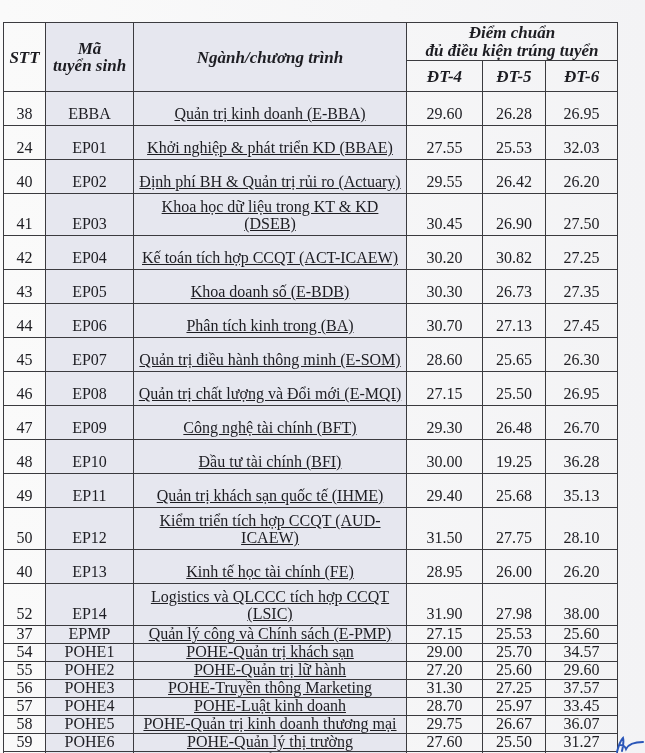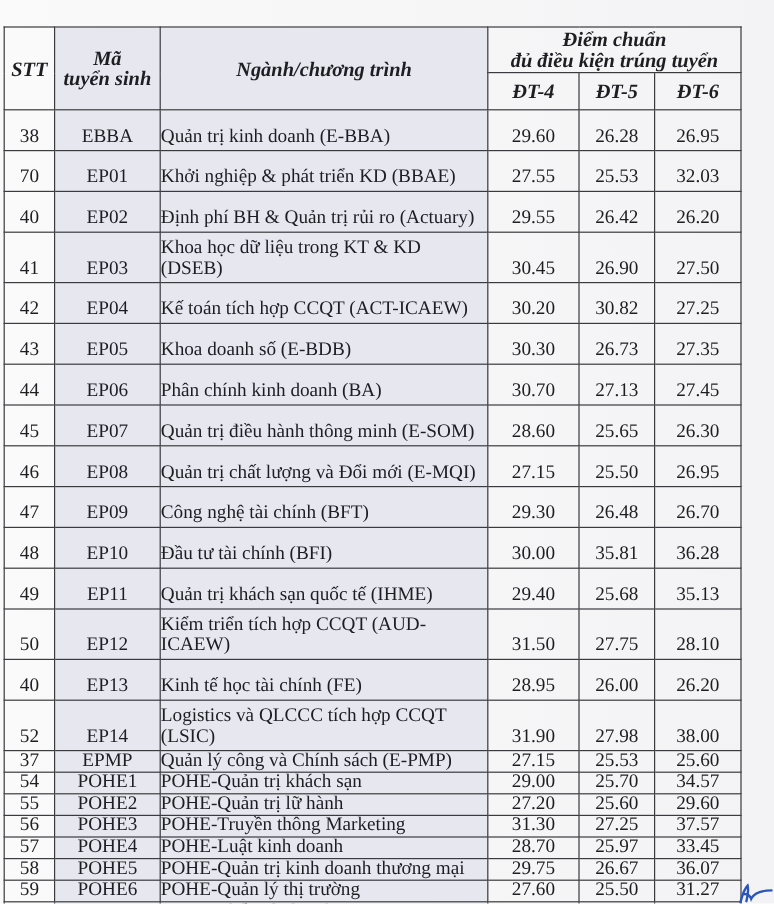--- a/index.html
+++ b/index.html
@@ -46,21 +46,21 @@
     col.c-stt { width: 42px; }
     col.c-code { width: 88px; }
     col.c-name { width: 273px; }
     col.c-d4 { width: 76px; }
     col.c-d5 { width: 63px; }
     col.c-d6 { width: 72px; }
 
     .shade { background: #e6e7ef; }
     th.h-name { text-align: left; padding-left: 6px; margin-top: 32px; }
     td.stt, td.code, td.num { text-align: center; }
-    td.name { text-align: left; padding-left: 6px; }
+    td.name { text-align: center; padding-left: 6px; text-decoration: underline; }
     td { padding-bottom: 3px !important; }
 
     tr.h-top th { height: 34px; }
     tr.h-sub th { height: 30px; }
     tr.h-top th.h-group { line-height: 18px; padding-top: 1px; }
 
     tr.r-tall td { height: 30px; }
     tr.r-two td { height: 38px; }
     tr.r-short td { height: 15px; padding-bottom: 1px !important; line-height: 16px; }
     td.name .wrap { display: block; }
@@ -109,21 +109,21 @@
 
       <tr class="r-tall">
         <td class="stt">38</td>
         <td class="code shade">EBBA</td>
         <td class="name shade">Quản trị kinh doanh (E-BBA)</td>
         <td class="num">29.60</td>
         <td class="num">26.28</td>
         <td class="num">26.95</td>
       </tr>
       <tr class="r-tall">
-        <td class="stt">70</td>
+        <td class="stt">24</td>
         <td class="code shade">EP01</td>
         <td class="name shade">Khởi nghiệp &amp; phát triển KD (BBAE)</td>
         <td class="num">27.55</td>
         <td class="num">25.53</td>
         <td class="num">32.03</td>
       </tr>
       <tr class="r-tall">
         <td class="stt">40</td>
         <td class="code shade">EP02</td>
         <td class="name shade">Định phí BH &amp; Quản trị rủi ro (Actuary)</td>
@@ -154,21 +154,21 @@
         <td class="stt">43</td>
         <td class="code shade">EP05</td>
         <td class="name shade">Khoa doanh số (E-BDB)</td>
         <td class="num">30.30</td>
         <td class="num">26.73</td>
         <td class="num">27.35</td>
       </tr>
       <tr class="r-tall">
         <td class="stt">44</td>
         <td class="code shade">EP06</td>
-        <td class="name shade">Phân chính kinh doanh (BA)</td>
+        <td class="name shade">Phân tích kinh trong (BA)</td>
         <td class="num">30.70</td>
         <td class="num">27.13</td>
         <td class="num">27.45</td>
       </tr>
       <tr class="r-tall">
         <td class="stt">45</td>
         <td class="code shade">EP07</td>
         <td class="name shade">Quản trị điều hành thông minh (E-SOM)</td>
         <td class="num">28.60</td>
         <td class="num">25.65</td>
@@ -188,21 +188,21 @@
         <td class="name shade">Công nghệ tài chính (BFT)</td>
         <td class="num">29.30</td>
         <td class="num">26.48</td>
         <td class="num">26.70</td>
       </tr>
       <tr class="r-tall">
         <td class="stt">48</td>
         <td class="code shade">EP10</td>
         <td class="name shade">Đầu tư tài chính (BFI)</td>
         <td class="num">30.00</td>
-        <td class="num">35.81</td>
+        <td class="num">19.25</td>
         <td class="num">36.28</td>
       </tr>
       <tr class="r-tall">
         <td class="stt">49</td>
         <td class="code shade">EP11</td>
         <td class="name shade">Quản trị khách sạn quốc tế (IHME)</td>
         <td class="num">29.40</td>
         <td class="num">25.68</td>
         <td class="num">35.13</td>
       </tr>

